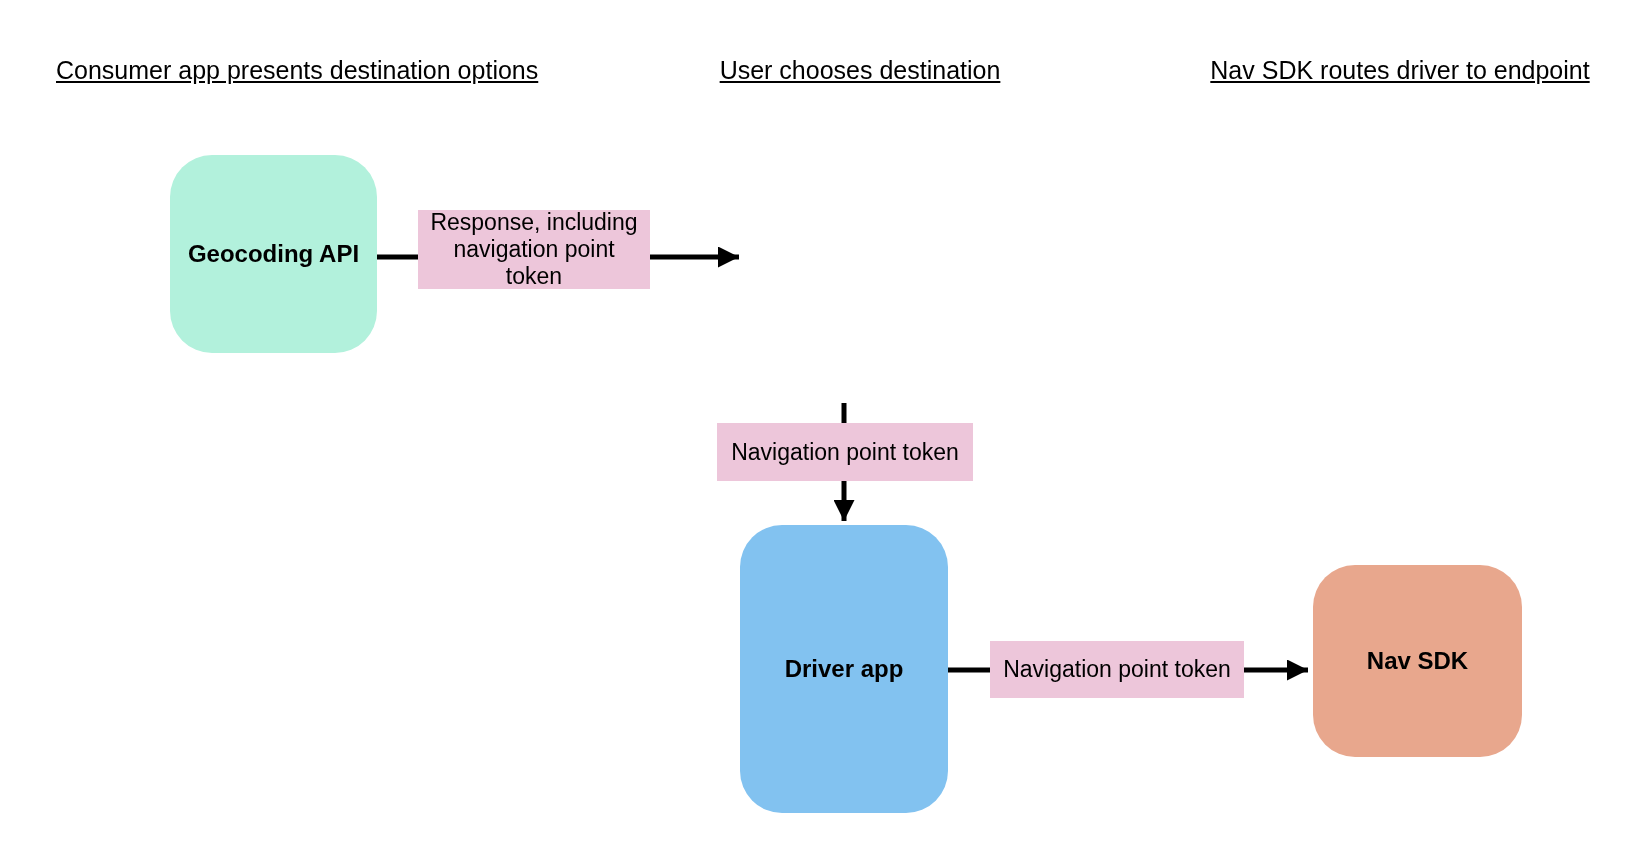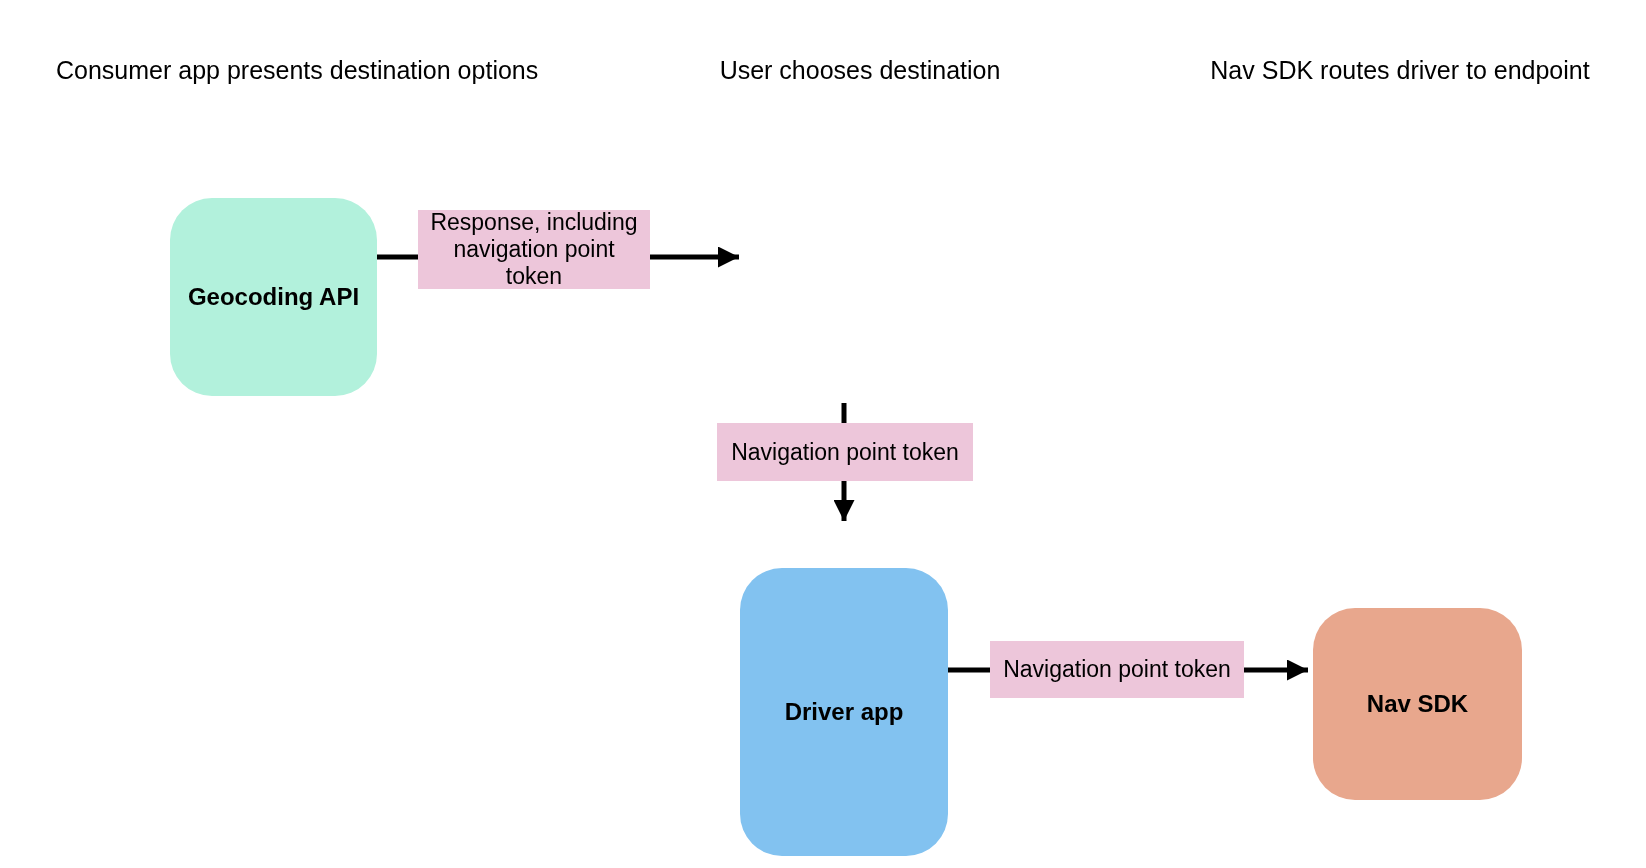--- a/index.html
+++ b/index.html
@@ -8,31 +8,31 @@
     position:relative; width:1646px; height:868px;
     background:var(--c-background);
     font-family:"Liberation Sans", sans-serif;
     color:var(--c-text);
     overflow:hidden;
   }
 
   
   .phase-heading {
     position:absolute; top:54px; height:32px; line-height:32px;
-    font-size:25px; font-weight:400; white-space:nowrap; color:var(--c-text);
+    font-size:25px; font-weight:400; white-space:nowrap; color:var(--c-text);text-decoration:underline;
   }
   .ph-left   { left:56px; }
   .ph-center { left:860px;  transform:translateX(-50%); }
   .ph-right  { left:1400px; transform:translateX(-50%); }
 
   
   .node {
     position:absolute; border-radius:42px;
     display:flex; align-items:center; justify-content:center;
-    text-align:center; font-size:24px; font-weight:700; color:var(--c-text);margin-top:43px;
+    text-align:center; font-size:24px; font-weight:700; color:var(--c-text);
   }
   .node-geocoding { left:170px;  top:155px; width:207px; height:198px; background:var(--c-mint);   }
   .node-consumer  { left:741px;  top:113px; width:207px; height:289px; background:var(--c-blue);   }
   .node-driver    { left:740px;  top:525px; width:208px; height:288px; background:var(--c-blue);   }
   .node-navsdk    { left:1313px; top:565px; width:209px; height:192px; background:var(--c-orange); }
 
   
   svg.arrow-layer { position:absolute; left:0; top:0; width:1646px; height:868px; }
   .arrow { stroke:var(--c-arrow); stroke-width:5; fill:none; }
   .arrowhead-fill { fill:var(--c-arrow); }

